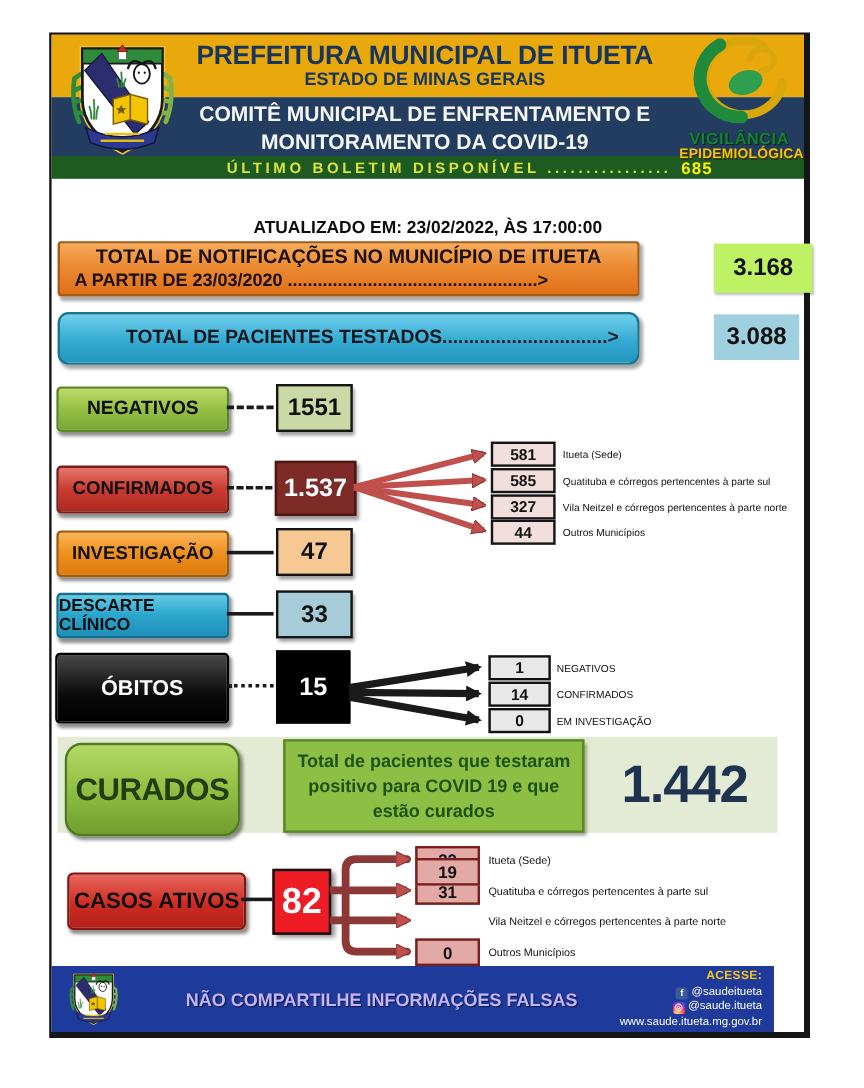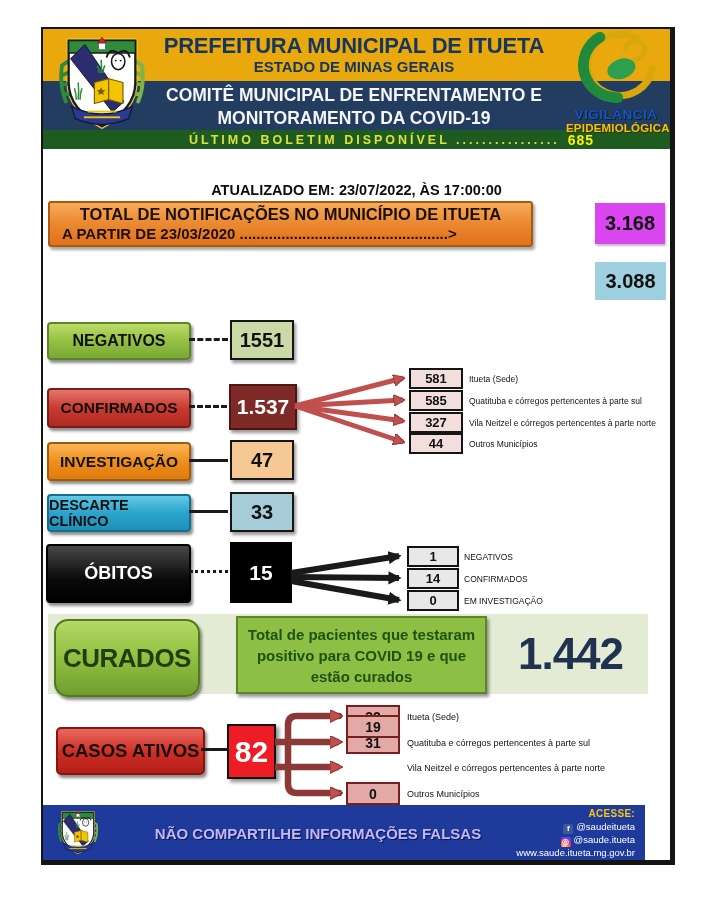--- a/index.html
+++ b/index.html
@@ -11,33 +11,33 @@
   
   .band-yellow { position:absolute; left:0; top:0; width:627px; height:52px; background:#E9A80B; }
   .band-navy   { position:absolute; left:0; top:52px; width:627px; height:49px; background:#223D5F; }
   .band-green  { position:absolute; left:0; top:101px; width:627px; height:19px; background:#1E5B21;
                  display:flex; align-items:center; justify-content:center; padding-left:70px; width:557px; }
   .muni-title { position:absolute; left:105px; top:4px; width:412px; text-align:center; color:#17365D; font-weight:bold; font-size:22px; letter-spacing:-0.2px; }
   .muni-sub   { position:absolute; left:105px; top:29px; width:412px; text-align:center; color:#17365D; font-weight:bold; font-size:15px; }
   .committee  { position:absolute; left:105px; top:55px; width:412px; text-align:center; color:#F5F5F5; font-weight:bold; font-size:17.5px; line-height:23px; }
   .last-bul-label { color:#DDE23C; font-weight:bold; font-size:12.5px; letter-spacing:3px; }
   .last-bul-num   { color:#FFF200; font-weight:bold; font-size:14px; margin-left:8px; letter-spacing:1px; }
-  .vig-text1 { color:#1d4ed8; font-weight:bold; font-size:13.5px; letter-spacing:.5px; text-shadow:0 0 1px #0b2b12, 1px 1px 0 #0b2b12; text-align:center; }
+  .vig-text1 { color:#15803d; font-weight:bold; font-size:13.5px; letter-spacing:.5px; text-shadow:0 0 1px #0b2b12, 1px 1px 0 #0b2b12; text-align:center; }
   .vig-text2 { color:#F2C500; font-weight:bold; font-size:11.5px; letter-spacing:.2px; text-shadow:1px 1px 0 #3a2f00; text-align:center; }
 
   
   .main-title { position:absolute; left:0; top:124px; width:627px; text-align:center; font-weight:bold; font-size:24px; color:#0d0d0d; letter-spacing:-0.2px; }
   .main-sub   { position:absolute; left:0; top:153px; width:627px; text-align:center; font-weight:bold; font-size:14.5px; color:#0d0d0d; }
 
   
   .bar-orange { left:5px; top:172px; width:481px; height:42px; background:linear-gradient(180deg,#F6AB5B 0%,#EB8B33 45%,#E0701A 100%);
                 border:2px solid #A85A10; border-radius:3px; box-shadow:2px 3px 3px rgba(0,0,0,.35); color:#1c1004; font-weight:bold; }
   .bar-orange .l1 { text-align:center; font-size:16.5px; margin-top:2px; }
   .bar-orange .l2 { font-size:15px; padding-left:12px; margin-top:1px; }
-  .val-orange { left:552px; top:174px; width:70px; height:41px; background:#d946ef; box-shadow:1px 2px 2px rgba(0,0,0,.25);
+  .val-orange { left:552px; top:174px; width:82px; height:41px; background:#bef264; box-shadow:1px 2px 2px rgba(0,0,0,.25);
                 display:flex; align-items:center; justify-content:center; font-weight:bold; font-size:20px; color:#111; }
   .bar-blue { left:5px; top:231px; width:481px; height:40px; background:linear-gradient(180deg,#6FD0EC 0%,#35AAD2 55%,#2397BE 100%);
               border:2px solid #1B768F; border-radius:9px; box-shadow:2px 3px 3px rgba(0,0,0,.35);
               display:flex; align-items:center; color:#101820; font-weight:bold; font-size:16px; padding-left:55px; width:426px; }
   .val-blue { left:552px; top:233px; width:71px; height:38px; background:#9FD0E0;
               display:flex; align-items:center; justify-content:center; font-weight:bold; font-size:20px; color:#111; }
 
   
   .lbl { display:flex; align-items:center; justify-content:center; font-weight:bold; color:#101010;
          border-radius:4px; box-shadow:2px 3px 3px rgba(0,0,0,.45); }
@@ -151,28 +151,29 @@
     <svg width="100" height="72" viewBox="0 0 100 80">
       <path d="M72,8 A36,34 0 1 0 90,42" fill="none" stroke="#D9A60B" stroke-width="8" stroke-linecap="round"></path>
       <path d="M32,7 A37,36 0 0 0 52,74" fill="none" stroke="#1F8A3C" stroke-width="12" stroke-linecap="round"></path>
       <ellipse cx="56" cy="42" rx="16" ry="11" fill="#2E9E4F" transform="rotate(-18 56 42)"></ellipse>
       <path d="M60,20 A11,10 0 1 1 71,31" fill="none" stroke="#D9A60B" stroke-width="5.5" stroke-linecap="round"></path>
     </svg>
     <div class="vig-text1">VIGILÂNCIA</div>
     <div class="vig-text2">EPIDEMIOLÓGICA</div>
   </div>
 
-  <div class="main-sub">ATUALIZADO EM: 23/07/2022, ÀS 17:00:00</div>
+  <div class="main-sub">ATUALIZADO EM: 23/02/2022, ÀS 17:00:00</div>
 
   <div class="abs bar-orange">
     <div class="l1">TOTAL DE NOTIFICAÇÕES NO MUNICÍPIO DE ITUETA</div>
     <div class="l2">A PARTIR DE 23/03/2020 ..................................................&gt;</div>
   </div>
   <div class="abs val-orange">3.168</div>
 
+  <div class="abs bar-blue">TOTAL DE PACIENTES TESTADOS...............................&gt;</div>
   <div class="abs val-blue">3.088</div>
 
   <div class="abs lbl lbl-green">NEGATIVOS</div>
   <div class="connector c-dash" style="left:146px; top:309px; width:39px;"></div>
   <div class="abs val val-neg">1551</div>
 
   <div class="abs lbl lbl-red">CONFIRMADOS</div>
   <div class="connector c-dash" style="left:146px; top:376px; width:38px;"></div>
   <div class="abs val val-conf">1.537</div>
 

